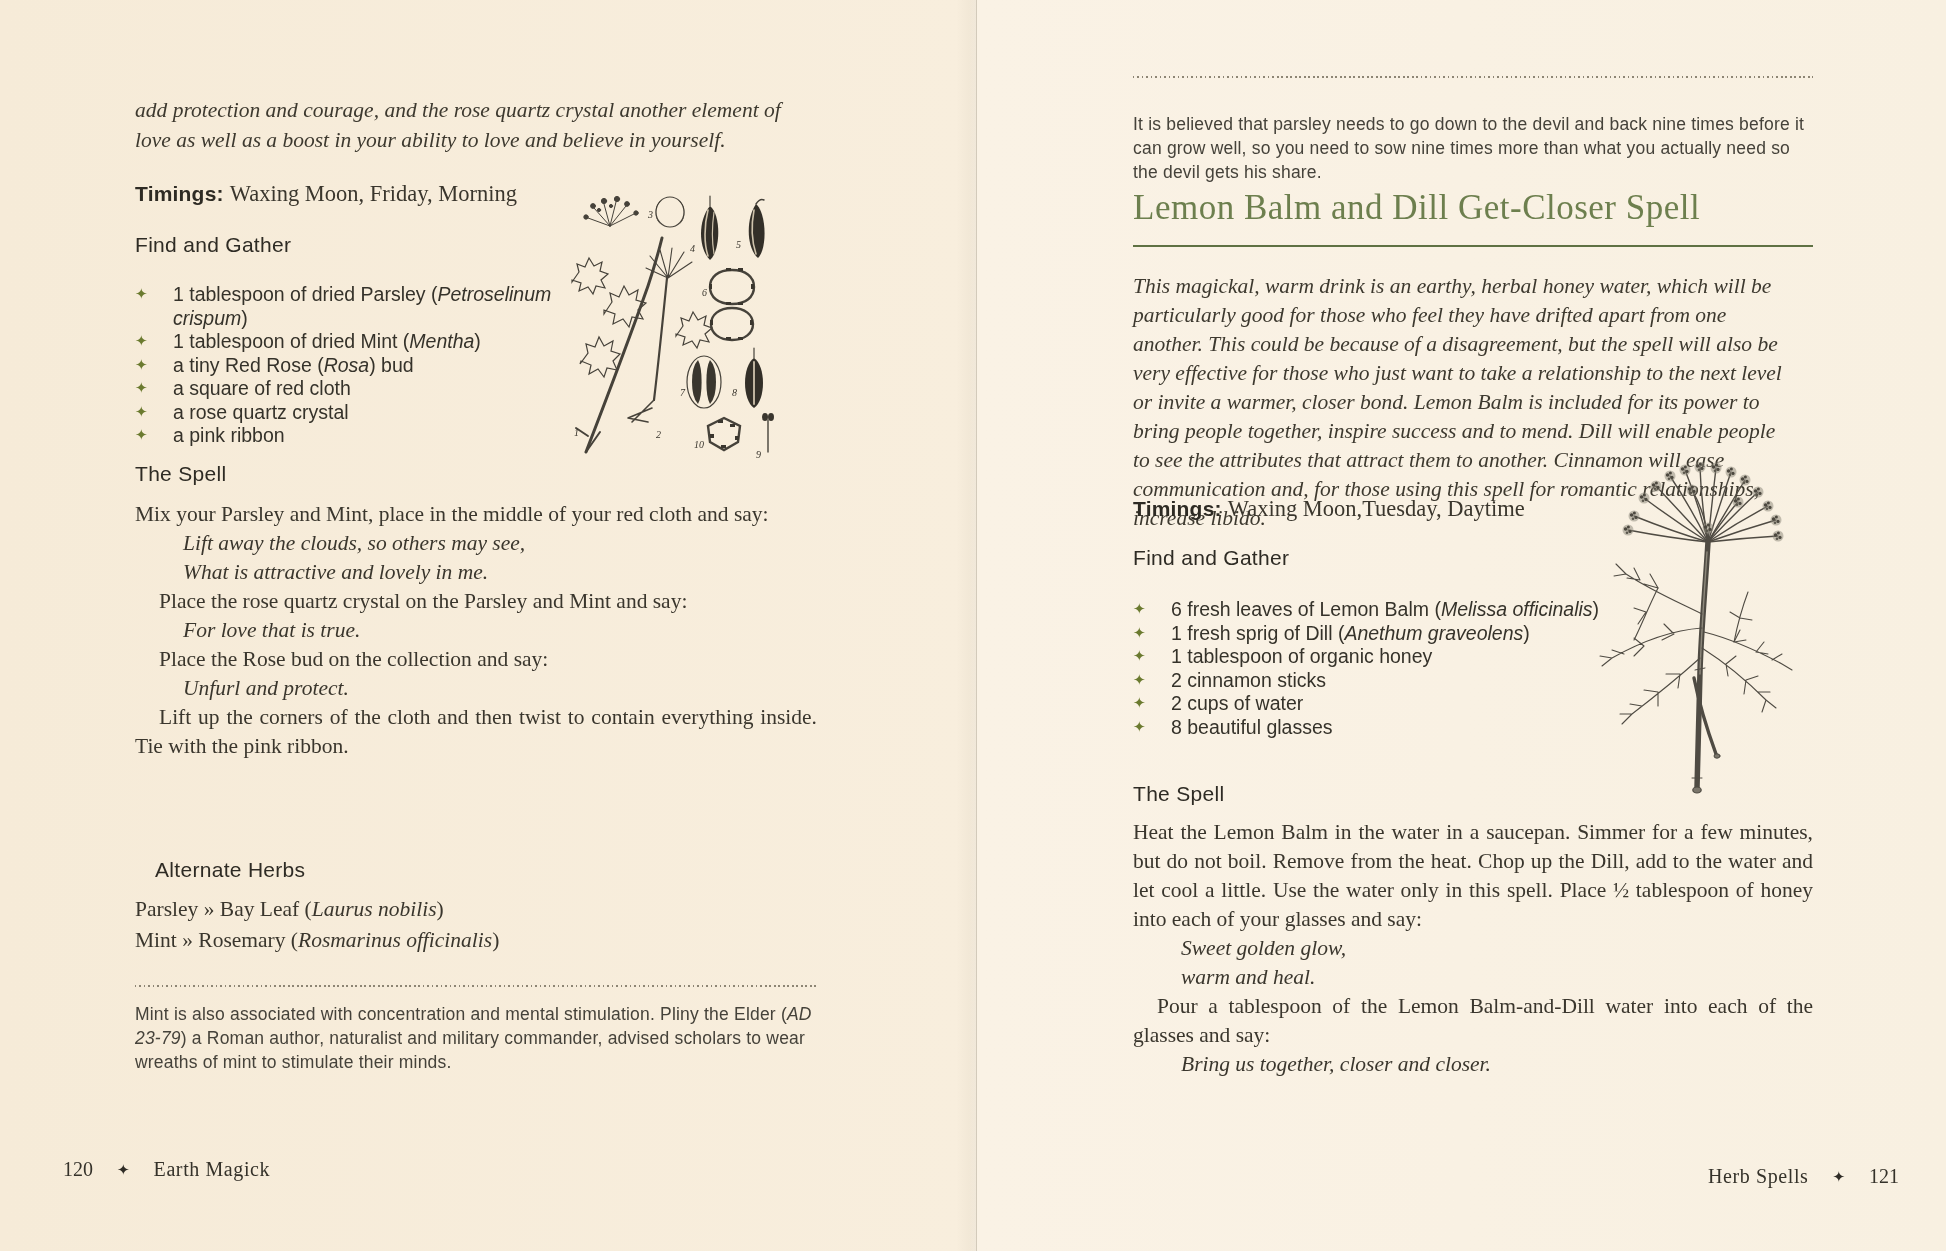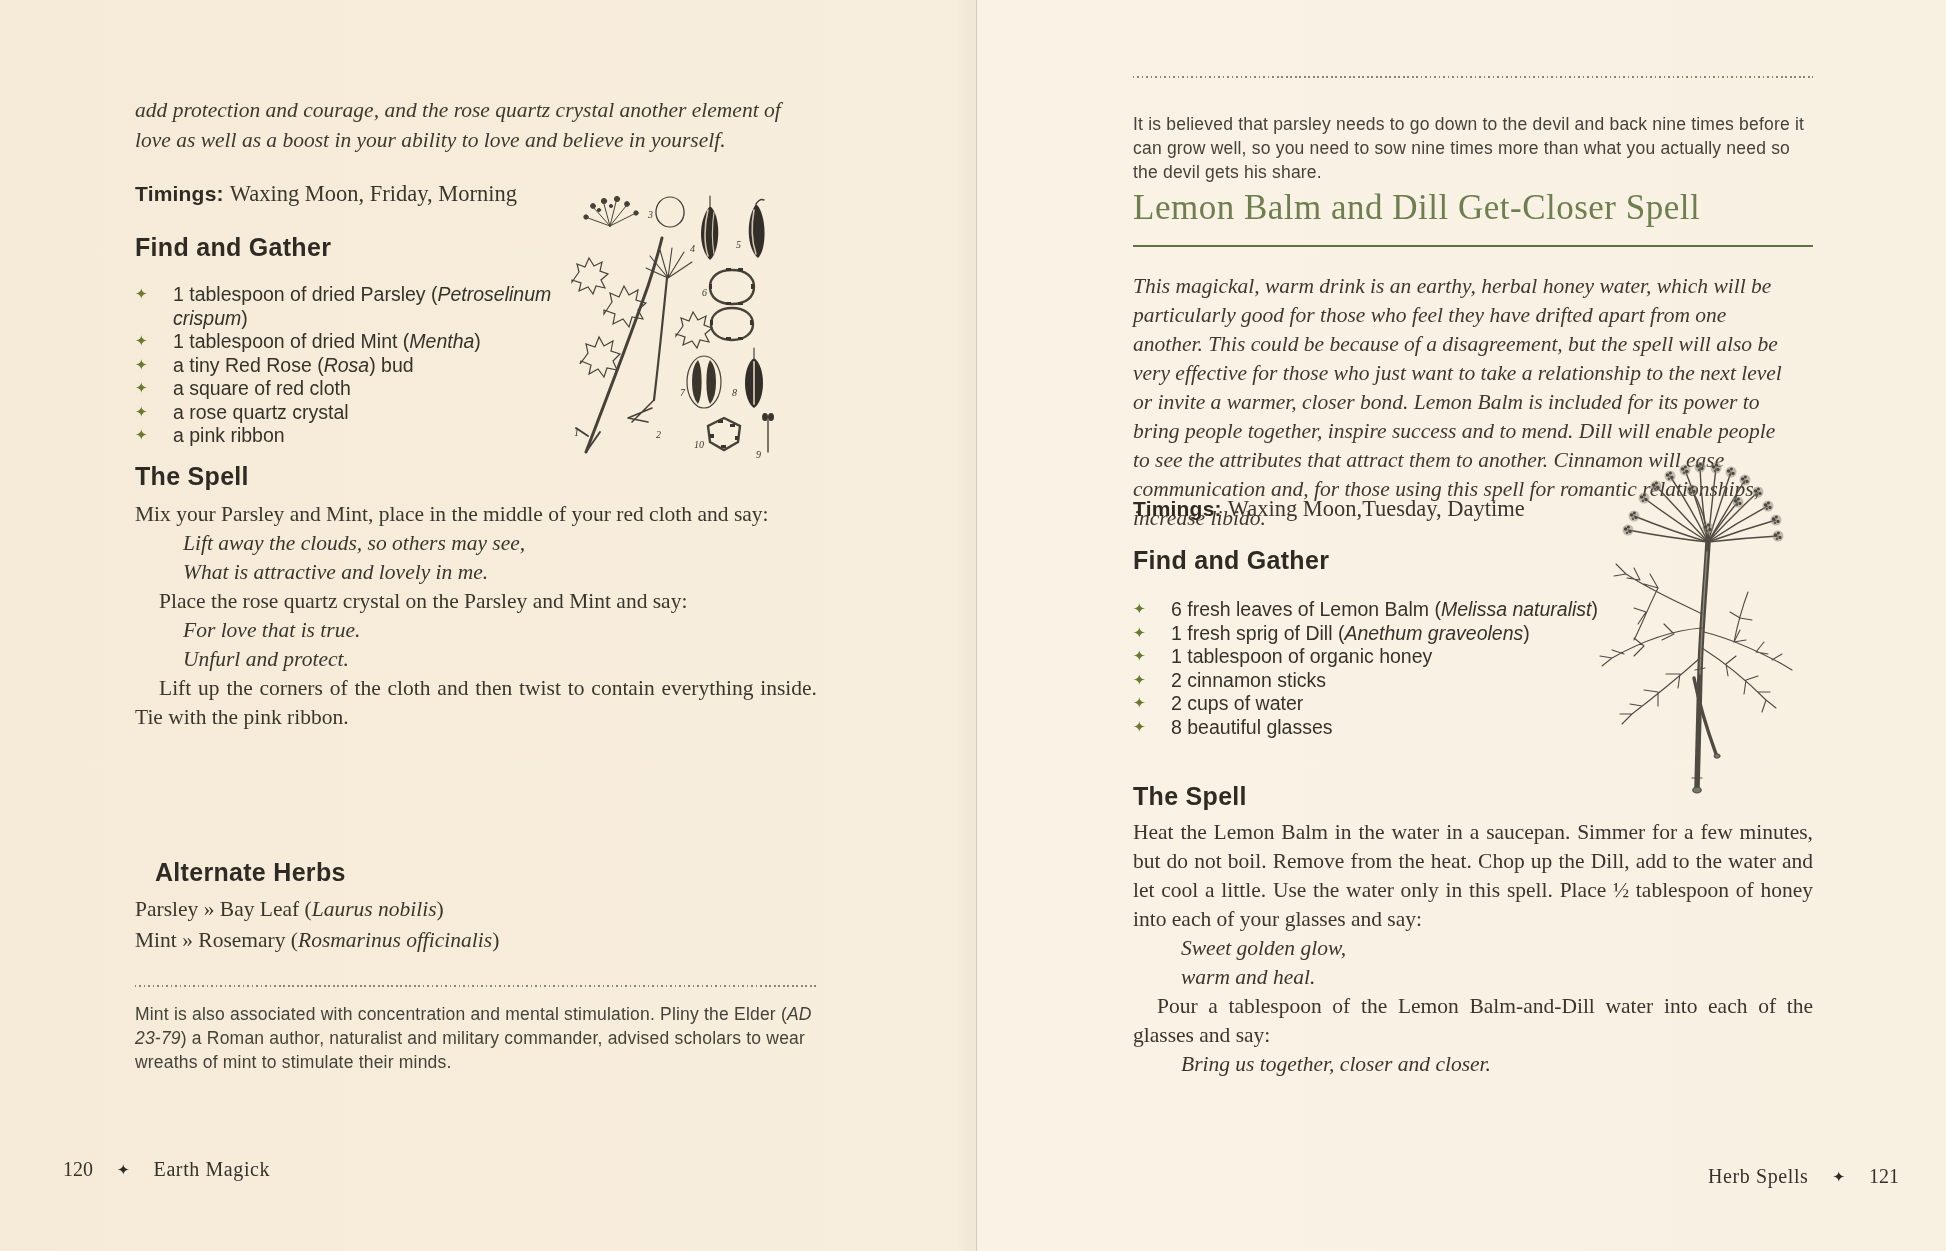--- a/index.html
+++ b/index.html
@@ -9,21 +9,21 @@
   .gutter{position:absolute;left:976px;top:0;width:1px;height:1251px;background:rgba(110,100,80,.28);}
   .gutter-shade{position:absolute;left:956px;top:0;width:20px;height:1251px;
     background:linear-gradient(90deg,rgba(120,105,80,0) 0%,rgba(120,105,80,.07) 100%);}
   .col{position:absolute;top:0;}
   .abs{position:absolute;left:0;}
   .serif{font-family:"Liberation Serif","DejaVu Serif",serif;}
   .intro-italic{font-style:italic;font-size:21.5px;line-height:30px;color:#3d392f;}
   .timings{font-size:22px;}
   .timings .lbl{font-family:"Liberation Sans","DejaVu Sans",sans-serif;font-weight:700;color:#2e2b24;font-size:21px;letter-spacing:.2px;}
   .timings .val{font-size:22.5px;color:#3a362d;margin-left:6px;}
-  .h-sans{font-family:"Liberation Sans","DejaVu Sans",sans-serif;font-weight:700;font-size:25px;color:#2e2b24;letter-spacing:.3px;}
+  .h-sans{font-family:"Liberation Sans","DejaVu Sans",sans-serif;font-weight:400;font-size:21px;color:#2e2b24;letter-spacing:.3px;}
   .ing-list{font-family:"Liberation Sans","DejaVu Sans",sans-serif;font-size:19.5px;line-height:23.5px;color:#35322a;}
   .li{display:flex;align-items:flex-start;}
   .bullet{flex:0 0 38px;font-family:"DejaVu Sans",sans-serif;font-size:15px;line-height:23.5px;}
   .li-text i{font-style:italic;}
   .spell p{margin:0;font-size:21.5px;line-height:29px;}
   .spell .just{text-align:justify;font-family:Liberation Serif, serif;}
   .spell .ind{text-indent:24px;}
   .chant{padding-left:48px;font-style:italic;}
   .alt-line{font-size:21.5px;line-height:30.5px;}
   .alt-line i{font-style:italic;}
@@ -81,20 +81,21 @@
     </div>
 
     <div class="abs h-sans" style="top:462px;">The Spell</div>
 
     <div class="abs spell" style="top:500px;width:682px;">
       <p class="just">Mix your Parsley and Mint, place in the middle of your red cloth and say:</p>
       <p class="chant">Lift away the clouds, so others may see,</p>
       <p class="chant">What is attractive and lovely in me.</p>
       <p class="ind">Place the rose quartz crystal on the Parsley and Mint and say:</p>
       <p class="chant">For love that is true.</p>
+      <p class="ind">Place the Rose bud on the collection and say:</p>
       <p class="chant">Unfurl and protect.</p>
       <p class="ind just">Lift up the corners of the cloth and then twist to contain everything inside. Tie with the pink ribbon.</p>
     </div>
 
     <div class="abs h-sans" style="top:858px;margin-left:20px;">Alternate Herbs</div>
 
     <div class="abs" style="top:894px;">
       <div class="alt-line"><span>Parsley » Bay Leaf (</span><i>Laurus nobilis</i><span>)</span></div>
       <div class="alt-line"><span>Mint » Rosemary (</span><i>Rosmarinus officinalis</i><span>)</span></div>
     </div>
@@ -223,21 +224,21 @@
 
     <div class="abs timings" style="top:496px;">
       <span class="lbl">Timings:</span><span class="val serif">Waxing Moon,Tuesday, Daytime</span>
     </div>
 
     <div class="abs h-sans" style="top:546px;">Find and Gather</div>
 
     <div class="abs ing-list" style="top:598px;width:540px;">
       <div class="li">
         <span class="bullet" style="color:#6b7a2f;">✦</span>
-        <span class="li-text"><span>6 fresh leaves of Lemon Balm (</span><i>Melissa naturalist</i><span>)</span></span>
+        <span class="li-text"><span>6 fresh leaves of Lemon Balm (</span><i>Melissa officinalis</i><span>)</span></span>
       </div>
       <div class="li">
         <span class="bullet" style="color:#6b7a2f;">✦</span>
         <span class="li-text"><span>1 fresh sprig of Dill (</span><i>Anethum graveolens</i><span>)</span></span>
       </div>
       <div class="li">
         <span class="bullet" style="color:#6b7a2f;">✦</span>
         <span class="li-text"><span>1 tablespoon of organic honey</span><i></i><span></span></span>
       </div>
       <div class="li">

